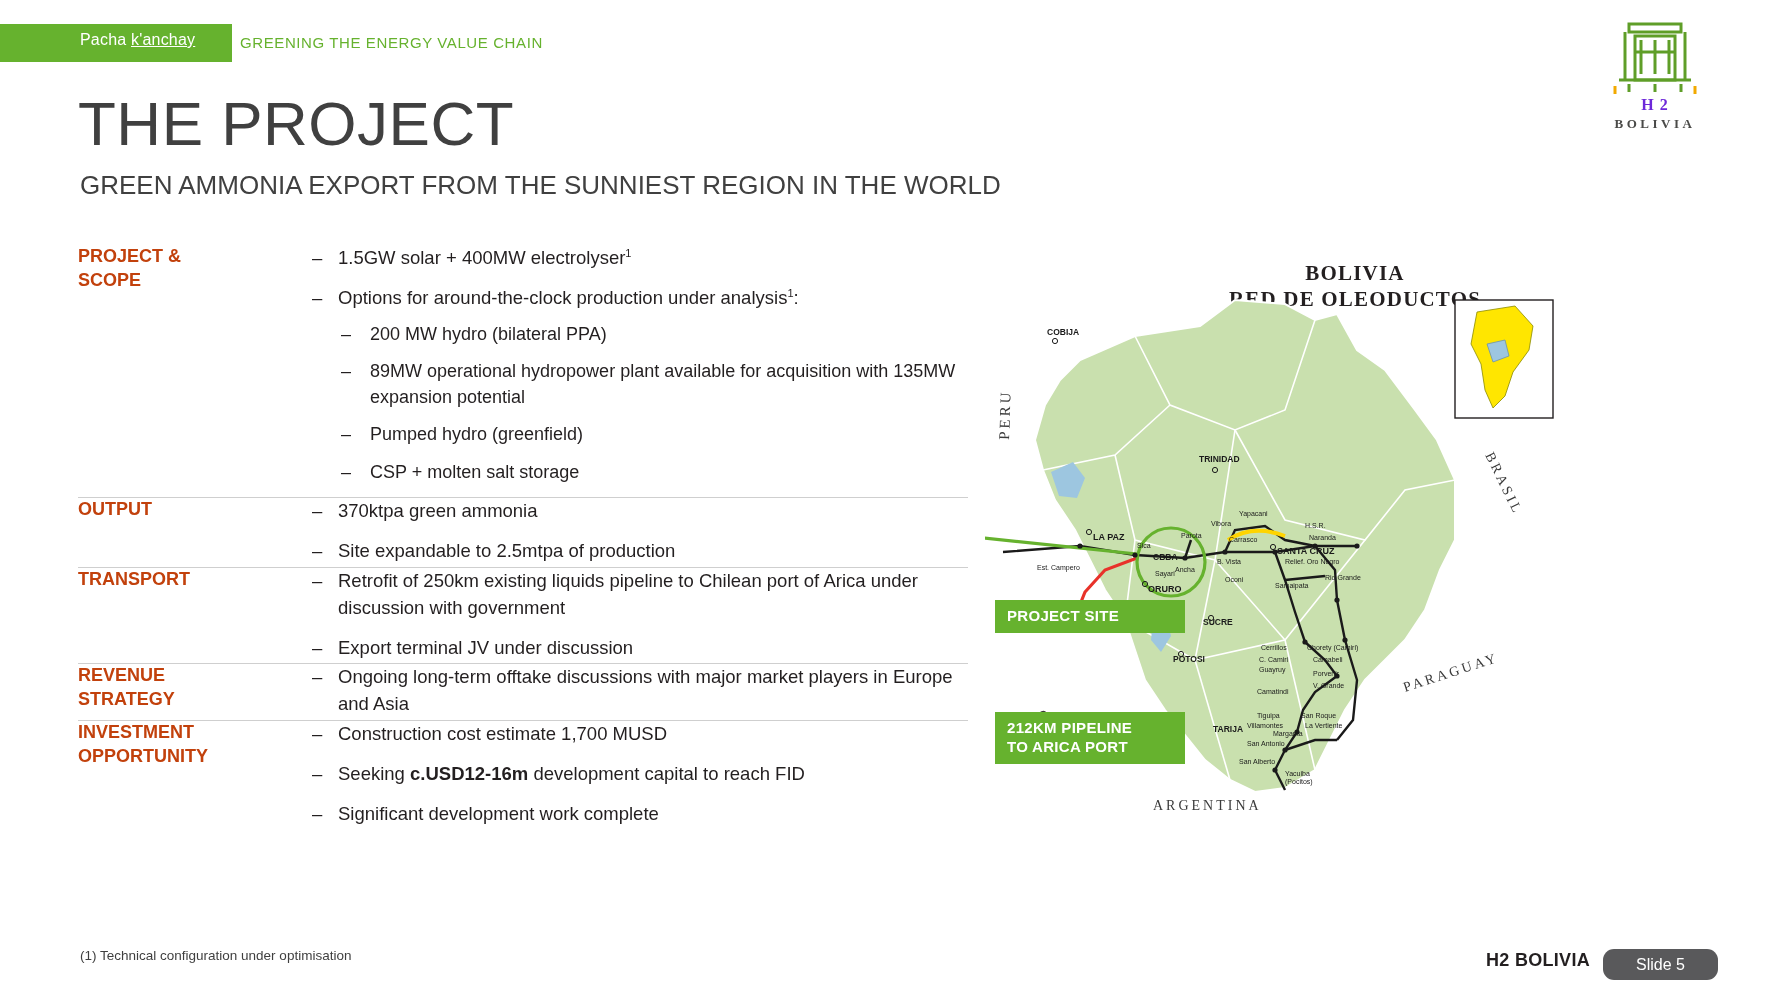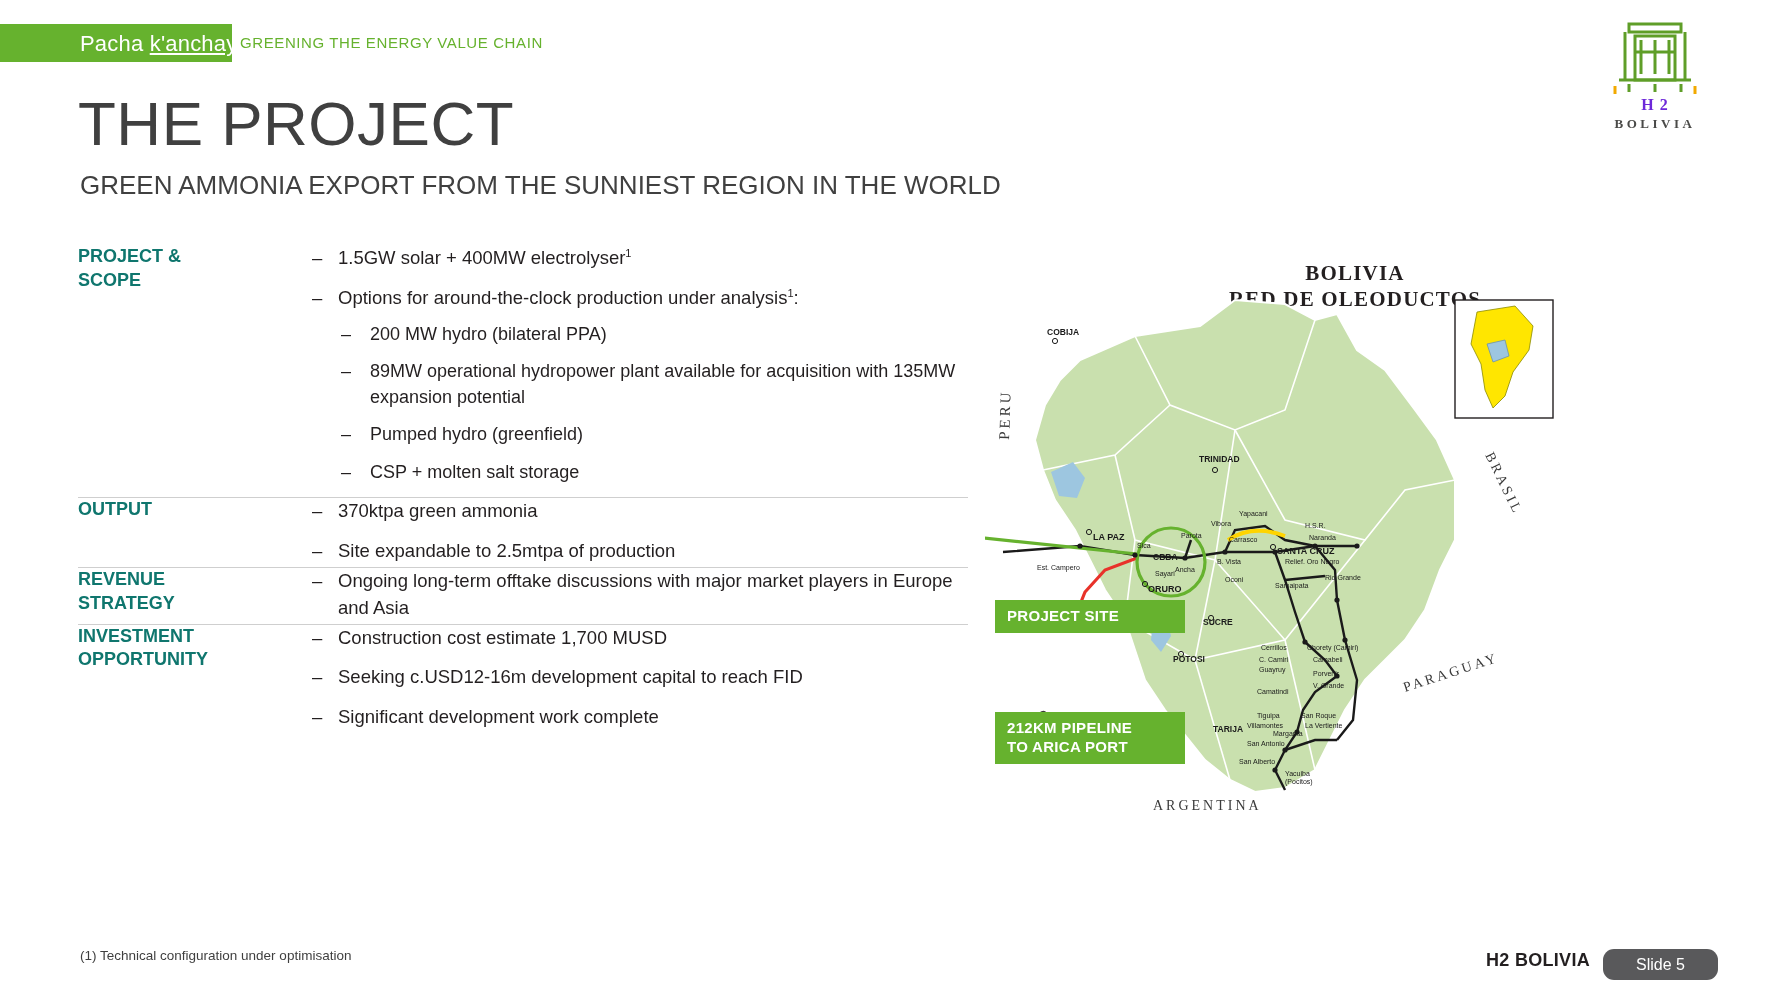--- a/index.html
+++ b/index.html
@@ -13,21 +13,21 @@
   }
 
   
   .brand-band {
     position:absolute; left:0; top:24px;
     width:232px; height:38px;
     background:#66b22e;
   }
   .brand-name {
     position:absolute; left:80px; top:31px;
-    font-size:22px; color:#ffffff; letter-spacing:.2px;
+    font-size:16px; color:#ffffff; letter-spacing:.2px;
   }
   .brand-name .ul { text-decoration:underline; }
   .tagline {
     position:absolute; left:240px; top:34px;
     font-size:15px; color:#66b22e; letter-spacing:.6px;
   }
 
   
   .logo {
     position:absolute; right:58px; top:18px;
@@ -63,21 +63,21 @@
     width:890px;
     border-collapse:collapse;
   }
   .tbl td {
     vertical-align:top;
     padding:0;
   }
   .row-sep { border-bottom:1px solid #cfcfcf; }
   .cat {
     width:230px;
-    font-size:18px; font-weight:bold; color:#0f766e;
+    font-size:18px; font-weight:bold; color:#c2410c;
     line-height:1.32;
     padding-top:12px; padding-bottom:16px;
   }
   .body-cell {
     padding-top:12px; padding-bottom:16px;
   }
 
   ul.lv1 { list-style:none; margin:0; padding:0; }
   ul.lv1 > li {
     position:relative; padding-left:30px;
@@ -91,21 +91,21 @@
   ul.lv2 { list-style:none; margin:10px 0 0 0; padding:0; }
   ul.lv2 > li {
     position:relative; padding-left:32px;
     font-size:18px; line-height:1.42;
     margin-bottom:12px;
   }
   ul.lv2 > li::before {
     content:"\2013"; position:absolute; left:3px; top:0;
   }
   sup { font-size:11px; vertical-align:super; }
-  .b { font-weight:normal; }
+  .b { font-weight:bold; }
 
   .footnote {
     position:absolute; left:80px; top:948px;
     font-size:13.5px; color:#3f3f3f;
   }
 
   
   .footer-brand {
     position:absolute; right:183px; bottom:23px;
     font-size:18px; font-weight:bold; color:#231f20;
@@ -199,20 +199,29 @@
   <tr class="row-sep">
     <td class="cat">OUTPUT</td>
     <td class="body-cell">
       <ul class="lv1">
         <li>370ktpa green ammonia</li>
         <li>Site expandable to 2.5mtpa of production</li>
       </ul>
     </td>
   </tr>
 
+  <tr class="row-sep">
+    <td class="cat">TRANSPORT</td>
+    <td class="body-cell">
+      <ul class="lv1">
+        <li>Retrofit of 250km existing liquids pipeline to Chilean port of Arica under discussion with government</li>
+        <li>Export terminal JV under discussion</li>
+      </ul>
+    </td>
+  </tr>
 
   <tr class="row-sep">
     <td class="cat">
       <span>REVENUE</span><br>
       <span>STRATEGY</span>
     </td>
     <td class="body-cell">
       <ul class="lv1">
         <li>Ongoing long-term offtake discussions with major market players in Europe and Asia</li>
       </ul>

